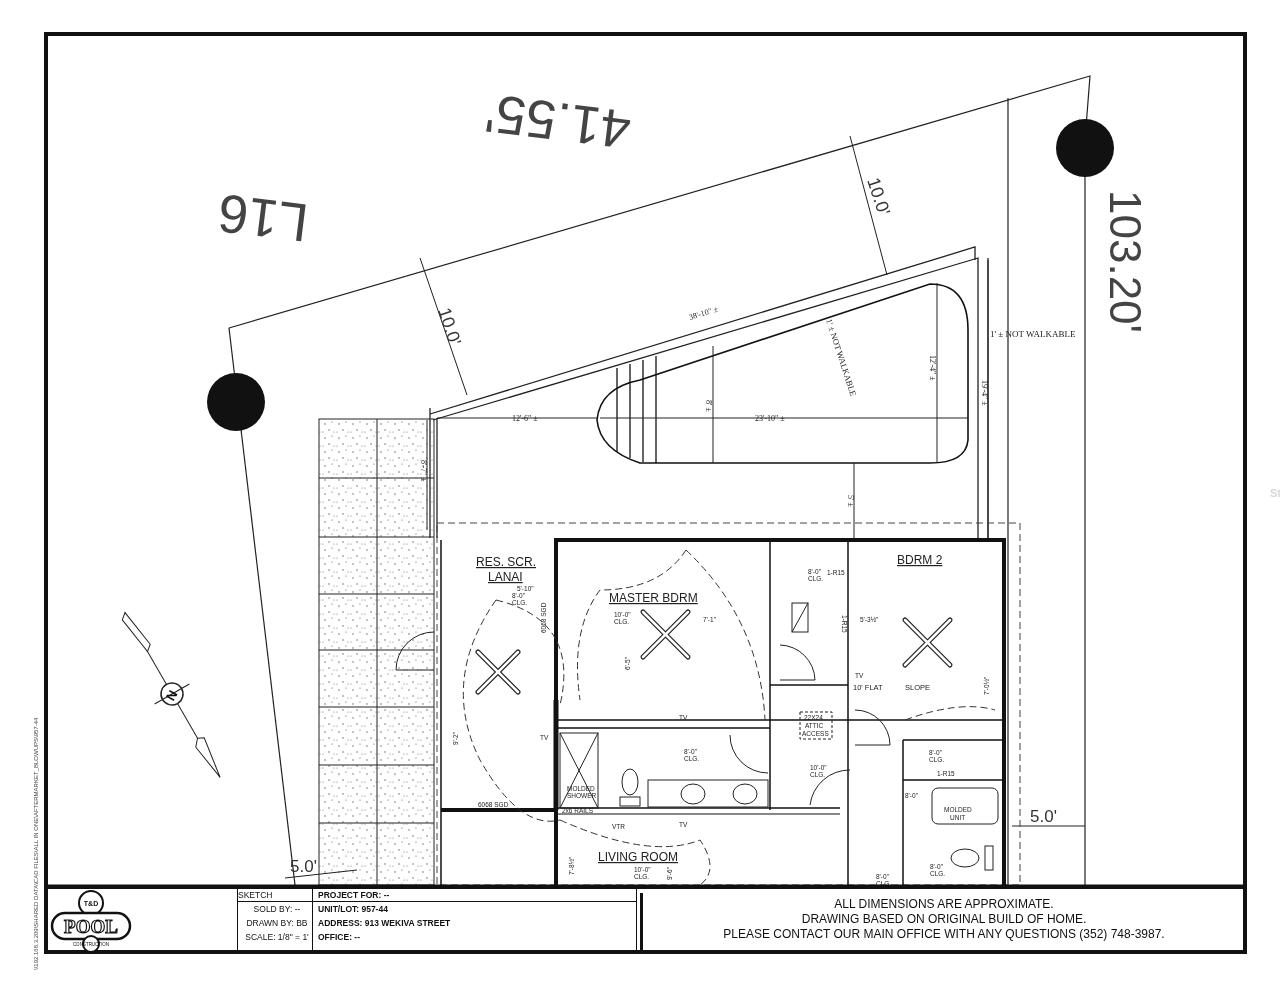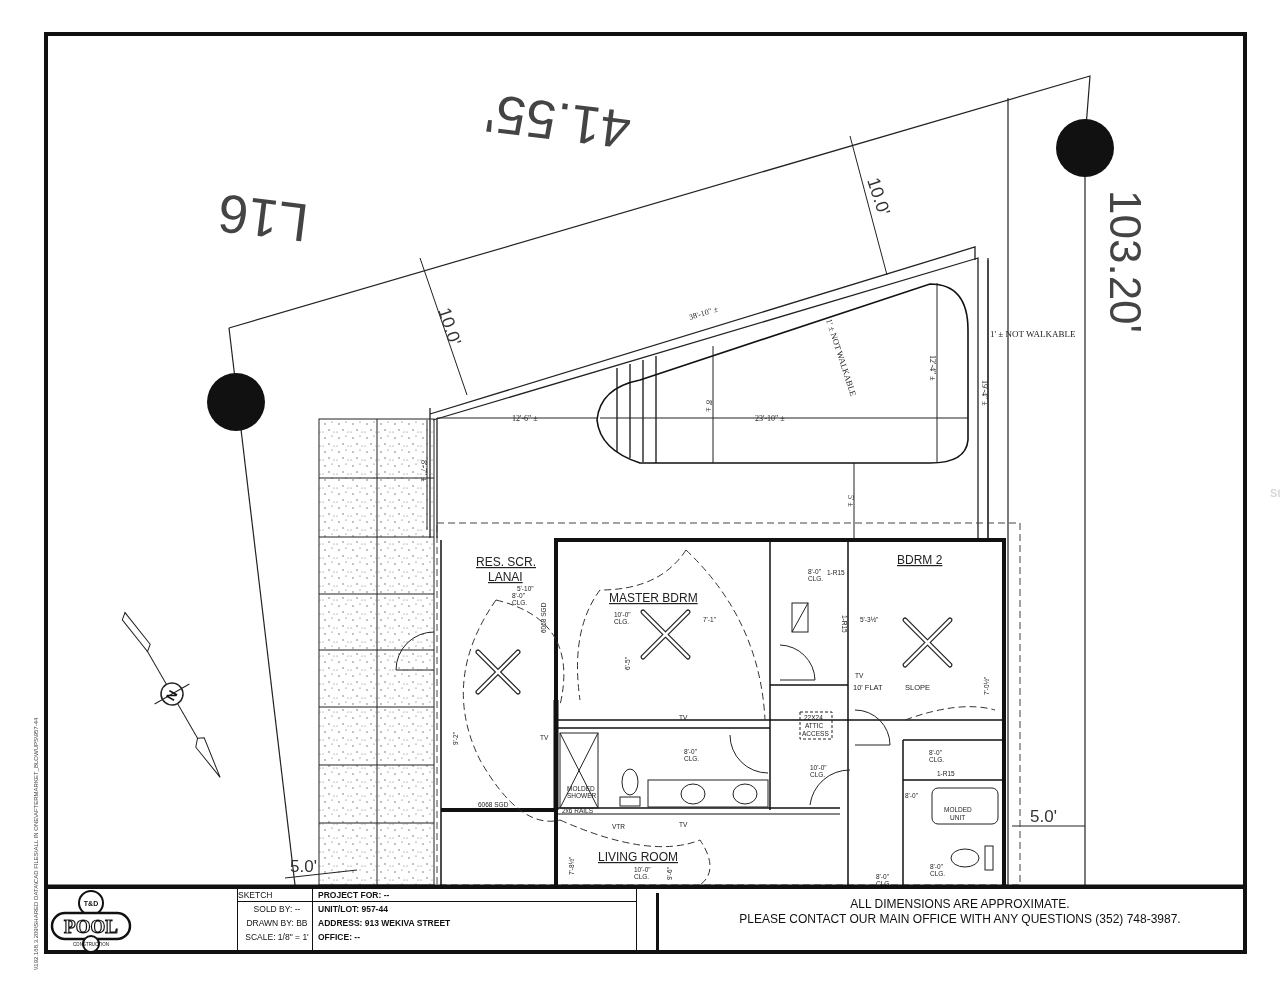--- a/index.html
+++ b/index.html
@@ -10,21 +10,21 @@
   .tb{position:absolute;left:45px;top:886px;width:1200px;height:66px;border-top:3px solid #111;}
   .cell{position:absolute;box-sizing:border-box;font-size:8.5px;line-height:11px;color:#111;}
   .co{left:88px;top:2px;width:100px;text-align:center;font-size:8.5px;line-height:10px;}
   .co .sep{display:block;width:72px;margin:3px auto;border-top:1.5px solid #111;}
   .sk{left:192px;top:0;width:76px;height:64px;border-left:1.5px solid #111;border-right:1.5px solid #111;}
   .sk .h{border-bottom:1.5px solid #111;height:12px;line-height:12px;}
   .sk .r{padding-left:4px;line-height:14px;text-align:center;}
   .pj{left:268px;top:0;width:324px;height:64px;border-right:1.5px solid #111;font-weight:bold;}
   .pj .h{padding-left:5px;border-bottom:1.5px solid #111;height:12px;line-height:12px;}
   .pj .r{padding-left:5px;line-height:14px;}
-  .nt{left:595px;top:4px;width:605px;height:60px;border-left:3px solid #111;text-align:center;font-size:12px;line-height:15px;padding-top:4px;margin-left:16px;}
+  .nt{left:595px;top:4px;width:605px;height:60px;border-left:3px solid #111;text-align:center;font-size:12px;line-height:15px;padding-top:4px;}
   .sidepath{position:absolute;left:27px;top:680px;width:14px;height:290px;}
   .sidepath span{position:absolute;left:0;bottom:0;transform-origin:left bottom;transform:rotate(-90deg) translate(0,12px);white-space:nowrap;font-size:6px;color:#444;}
   .wm{position:absolute;left:1270px;top:487px;font-size:11px;color:#d8d8d8;font-weight:bold;}
 </style>
 </head>
 <body>
 
 <div id="sheet">
 <svg width="1280" height="989" viewBox="0 0 1280 989" xmlns="http://www.w3.org/2000/svg">
   <defs>
@@ -278,15 +278,16 @@
     <div class="r">SCALE: 1/8" = 1'</div>
   </div>
   <div class="cell pj">
     <div class="h">PROJECT FOR: --</div>
     <div class="r">UNIT/LOT: 957-44</div>
     <div class="r">ADDRESS: 913 WEKIVA STREET</div>
     <div class="r">OFFICE: --</div>
   </div>
   <div class="cell nt">
     <div>ALL DIMENSIONS ARE APPROXIMATE.</div>
+    <div>DRAWING BASED ON ORIGINAL BUILD OF HOME.</div>
     <div>PLEASE CONTACT OUR MAIN OFFICE WITH ANY QUESTIONS (352) 748-3987.</div>
   </div>
 </div>
 
 </body></html>

